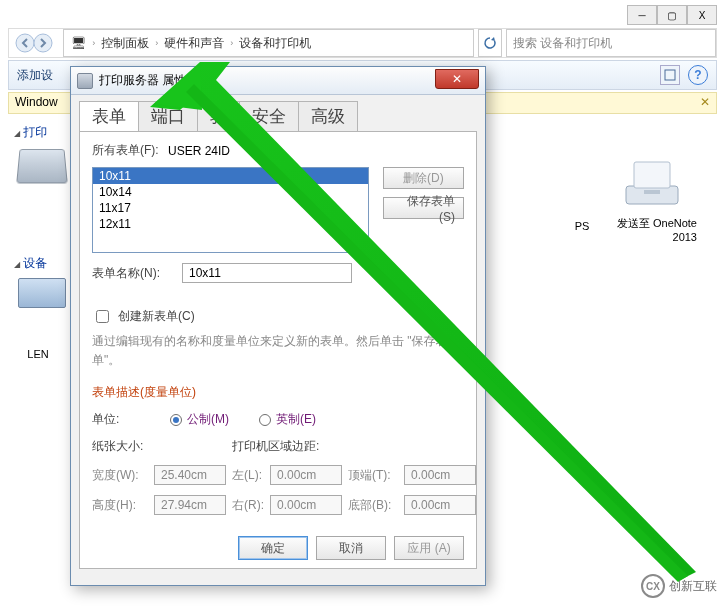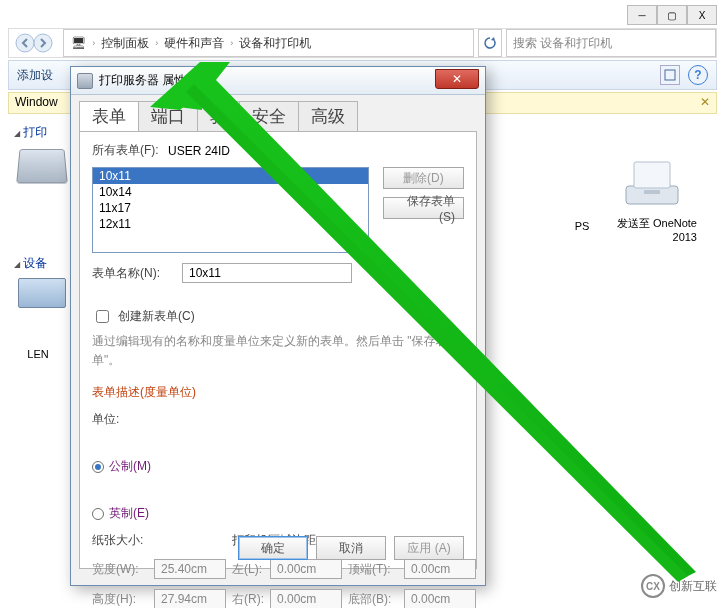--- a/index.html
+++ b/index.html
@@ -46,21 +46,21 @@
   .btn { min-width: 78px; height: 22px; border:1px solid #a7a7a7; background: linear-gradient(#fdfdfd,#e7e7e7); font-size:12px; padding: 0 8px; display:flex; align-items:center; justify-content:center; color:#555; }
   .btn.disabled { color:#999; }
   .lbl { color:#444; width: 76px; }
   .lbl.long { width: 90px; }
   .textin { height: 20px; border:1px solid #a9a9a9; padding: 1px 6px; font-size:12px; background:#fff; }
   .textin.dis { color:#888; background:#f8f8f8; }
   .check { display:flex; align-items:center; gap:6px; color:#444; }
   .check input { width:13px; height:13px; }
   .desc { color:#888; line-height: 1.6; margin: 6px 0 14px; }
   .section-title { color:#c2410c; margin: 6px 0 10px; }
-  .radio-row { display:flex; gap: 30px; margin-bottom: 10px; flex-direction: column; }
+  .radio-row { display:flex; gap: 30px; margin-bottom: 10px; }
   .radio { display:flex; align-items:center; gap:5px; color:#701a75;}
   .radio .dot { width:12px; height:12px; border:1px solid #6e6e6e; border-radius:50%; display:flex; align-items:center; justify-content:center; }
   .radio .dot.on::after { content:""; width:6px;height:6px;border-radius:50%;background:#3a75c4; }
   .dims { display:grid; grid-template-columns: 56px 72px 32px 72px 50px 72px; row-gap:10px; column-gap:6px; align-items:center; color:#888; }
   .dims .head { color:#444; }
   .dialog-footer { position:absolute; bottom: 8px; right: 12px; display:flex; gap:8px; }
   .dialog-footer .btn { min-width: 70px; height: 24px; }
   .dialog-footer .btn.primary { border-color:#4a90d9; box-shadow: 0 0 0 1px #9fc4ec inset; }
 
   .watermark { position:absolute; right: 8px; bottom: 10px; display:flex; align-items:center; gap:4px; font-size:12px; color:#6a6a6a; }

